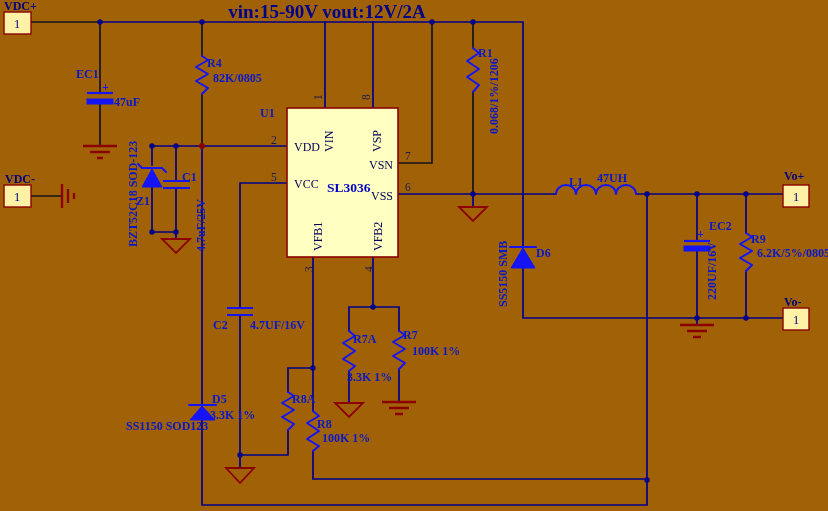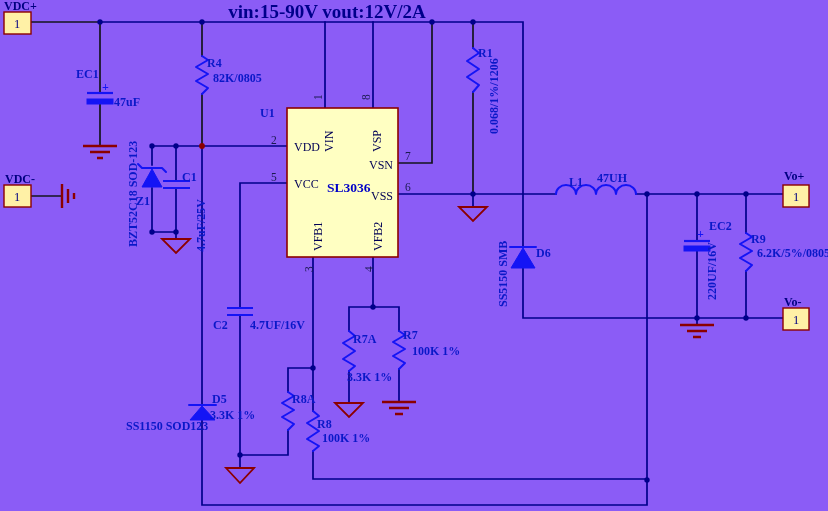--- a/index.html
+++ b/index.html
@@ -1,16 +1,16 @@
 <!DOCTYPE html>
 <html><head>
 <meta charset="utf-8">
 <style>
   html,body{margin:0;padding:0;background:#FFFCF2;}
-  .stage{position:relative;width:828px;height:511px;background:#8b5cf6;overflow:hidden;}
+  .stage{position:relative;width:828px;height:511px;background:#a16207;overflow:hidden;}
   svg{display:block}
   .w  {stroke:#00008B;stroke-width:1.7;fill:none;stroke-linecap:square}
   .wb {stroke:#14141E;stroke-width:1.7;fill:none;stroke-linecap:square}
   .g  {stroke:#1414F5;stroke-width:2;fill:none;stroke-linecap:round;stroke-linejoin:round}
   .gf {fill:#1414F5;stroke:#1414F5;stroke-width:1}
   .cap{stroke:#1414F5;stroke-width:2.2;fill:none;stroke-linecap:butt}
   .gnd {stroke:#8B0000;stroke-width:2.4;fill:none;stroke-linecap:butt}
   .gndt{stroke:#8B0000;stroke-width:1.8;fill:none;stroke-linejoin:miter}
   .dot{fill:#00008B}
   .dotm{fill:#8B0000}

